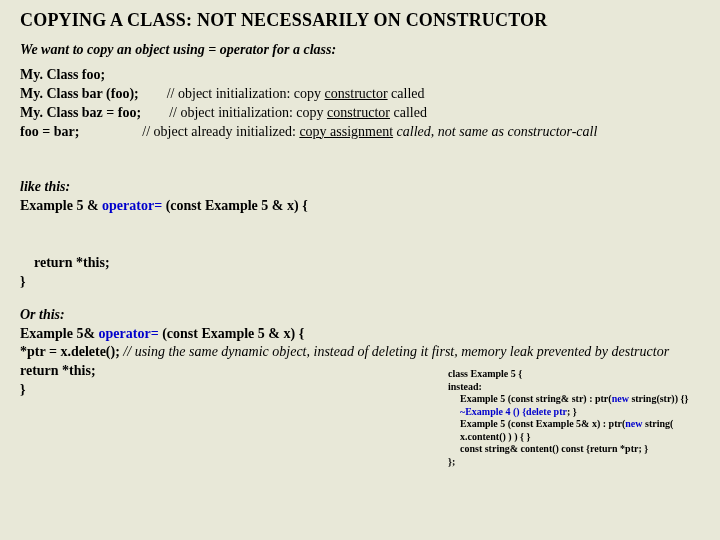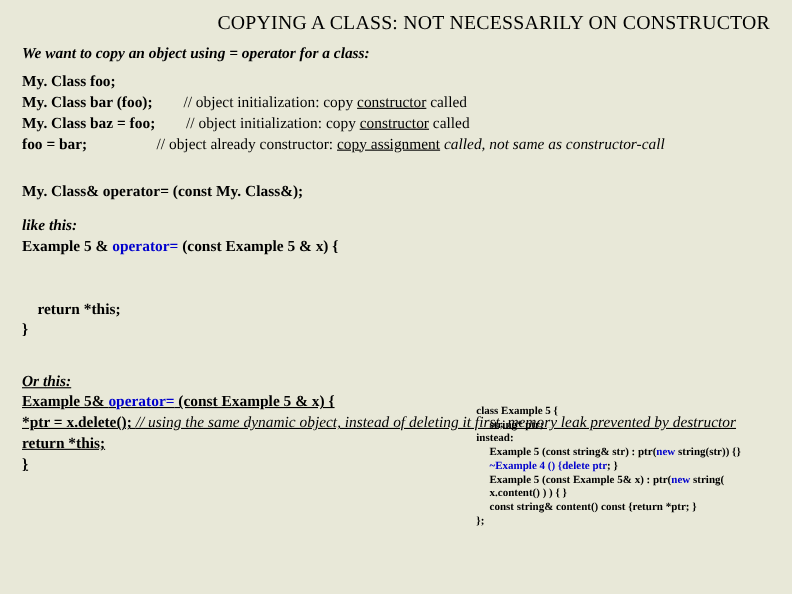--- a/index.html
+++ b/index.html
@@ -14,38 +14,39 @@
     position: relative;
   }
   .slide {
     padding: 8px 20px 8px 20px;
     box-sizing: border-box;
     width: 720px;
     height: 540px;
   }
   .title {
     font-size: 18px;
-    text-align: right;
+    text-align: left;
     margin: 2px 0 10px 0;
     letter-spacing: 0.2px;
+    font-weight: bold;
   }
   .para {
     font-size: 14px;
     line-height: 1.35;
     margin: 6px 0;
   }
   .bi { font-style: italic; font-weight: bold; }
   .b { font-weight: bold; }
   .blue { color: #0000cc; }
   .u { text-decoration: underline; }
   .i { font-style: italic; }
   .indent1 { padding-left: 14px; }
   .sideblock {
     position: absolute;
-    right: 37px;
+    right: 22px;
     top: 368px;
     width: 250px;
     font-size: 10px;
     font-weight: bold;
     line-height: 1.25;
   }
   .sideblock .sindent { padding-left: 12px; }
 </style>
 </head>
 <body>
@@ -59,50 +60,48 @@
   <div class="para">
     <span class="b">My. Class  foo;</span><br>
     <span class="b">My. Class  bar (foo);</span>
     <span>&nbsp;&nbsp;&nbsp;&nbsp;&nbsp;&nbsp;</span>
     <span>// object initialization: copy </span><span class="u">constructor</span><span> called</span><br>
     <span class="b">My. Class  baz = foo;</span>
     <span>&nbsp;&nbsp;&nbsp;&nbsp;&nbsp;&nbsp;</span>
     <span>// object initialization: copy </span><span class="u">constructor</span><span> called</span><br>
     <span class="b">foo = bar;</span>
     <span>&nbsp;&nbsp;&nbsp;&nbsp;&nbsp;&nbsp;&nbsp;&nbsp;&nbsp;&nbsp;&nbsp;&nbsp;&nbsp;&nbsp;&nbsp;&nbsp;</span>
-    <span>// object already constructor: </span><span class="u">copy assignment</span><span class="i"> called, not same as constructor-call</span>
+    <span>// object already initialized: </span><span class="u">copy assignment</span><span class="i"> called, not same as constructor-call</span>
   </div>
 
   <div class="para">
     <br>
-    <span class="b">My. Class&amp;  operator=  (const My. Class&amp;);</span>
   </div>
 
   <div class="para" style="margin-top:12px;">
     <span class="bi">like this:</span><br>
     <span class="b">Example 5 &amp;  </span><span class="b blue">operator=</span><span class="b">  (const  Example 5 &amp;  x) {</span><br>
     <br>
     <br>
     <span class="indent1 b">return  *this;</span><br>
     <span class="b">}</span>
   </div>
 
-  <div class="para" style="margin-top:28px;text-decoration:underline;">
+  <div class="para" style="margin-top:14px;">
     <span class="bi">Or this:</span><br>
     <span class="b">Example 5&amp;  </span><span class="b blue">operator=</span><span class="b">  (const  Example 5 &amp;  x) {</span><br>
     <span class="b">*ptr = x.delete();  </span><span class="i">// using the same dynamic object, instead of deleting it first, memory leak prevented by destructor</span><br>
     <span class="b">return *this;</span><br>
     <span class="b">}</span>
   </div>
 
 </div>
 
 <div class="sideblock">
   <div>class Example 5 {</div>
-  <div class="sindent">string* ptr;</div>
   <div>instead:</div>
   <div class="sindent">
     <span>Example 5 (const string&amp; str) : ptr(</span><span class="blue">new</span><span> string(str)) {}</span>
   </div>
   <div class="sindent blue">
     <span>~Example 4 () {</span><span>delete ptr</span><span style="color:#000">; }</span>
   </div>
   <div class="sindent">
     <span>Example 5 (const Example 5&amp; x) : ptr(</span><span class="blue">new</span><span> string( x.content() ) ) { }</span>
   </div>

